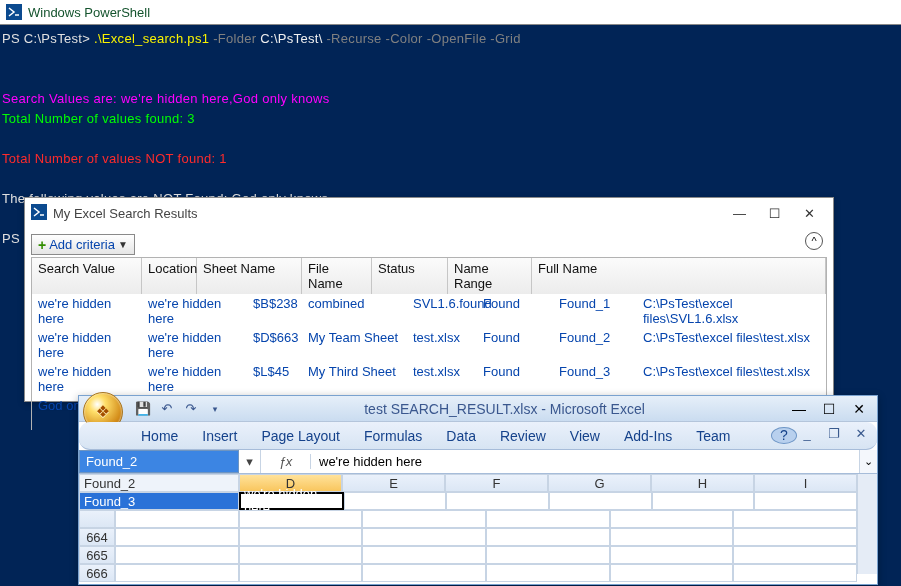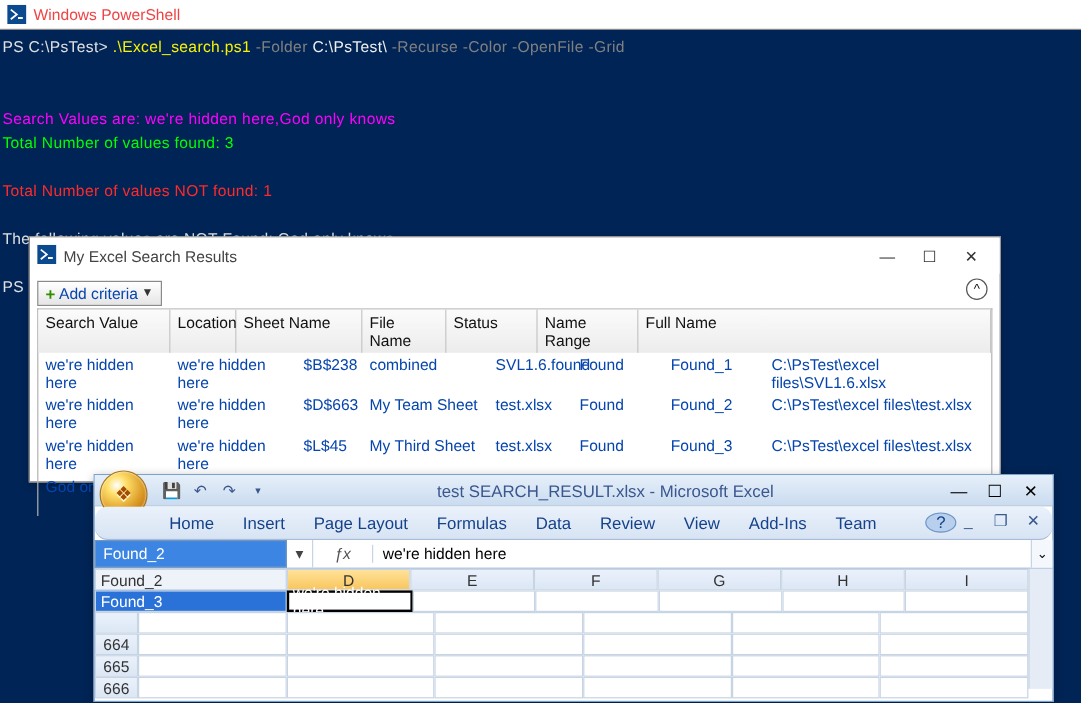--- a/index.html
+++ b/index.html
@@ -2,21 +2,21 @@
 <html><head>
 <meta charset="utf-8">
 <style>
 * { margin:0; padding:0; box-sizing:border-box; font-family:'Segoe UI',Tahoma,sans-serif; font-size:13px; }
 body { width:901px; height:586px; background:#012456; position:relative; overflow:hidden; }
 .mono { font-family:Consolas,'Lucida Console',monospace; font-size:14px; letter-spacing:0.3px; }
 
 
 .ps-title { height:25px; background:#fff; border-bottom:1px solid #888; display:flex; align-items:center; padding:0 6px; gap:6px; }
 .ps-title .icon { display:inline-flex; }
-.ps-title .txt { color:#ef4444; }
+.ps-title .txt { color:#14532d; }
 .ps-body { background:#012456; color:#ccc; padding:4px 2px 4px 2px; }
 .line { white-space:pre; line-height:20px; }
 .yellow { color:#F9F200; }
 .dark  { color:#808080; }
 .whiteArg { color:#efefef; }
 .magenta { color:#ff00ff; }
 .green   { color:#00ff00; }
 .red     { color:#ff2b2b; }
 .white   { color:#E0E0E0; }
 

